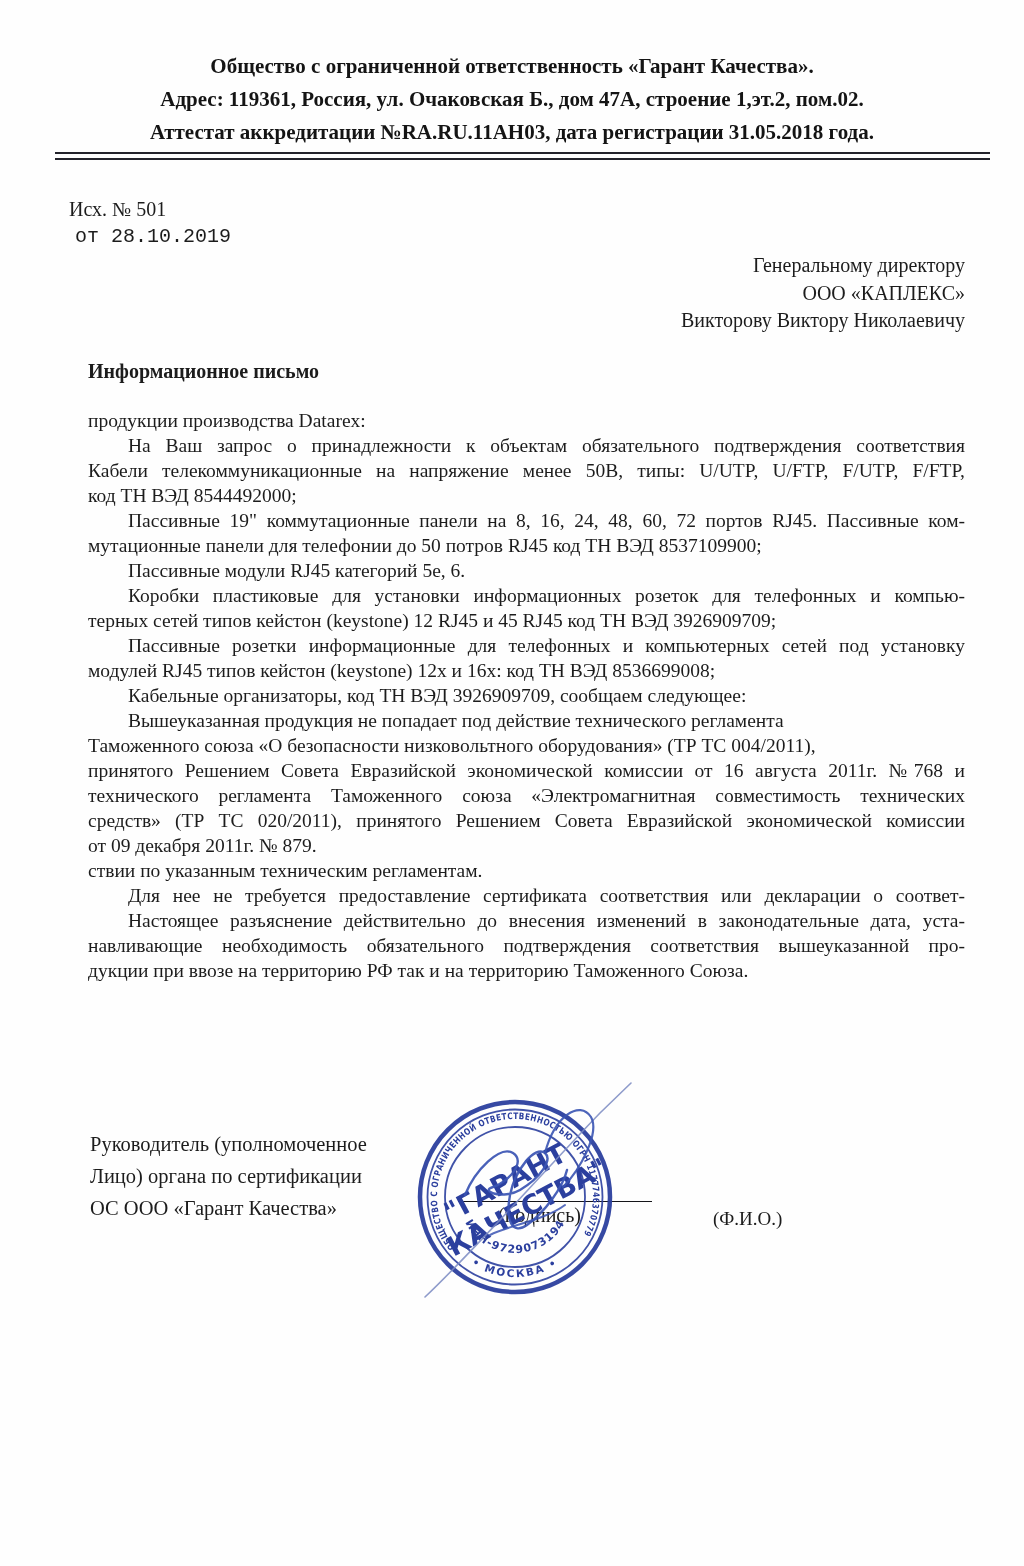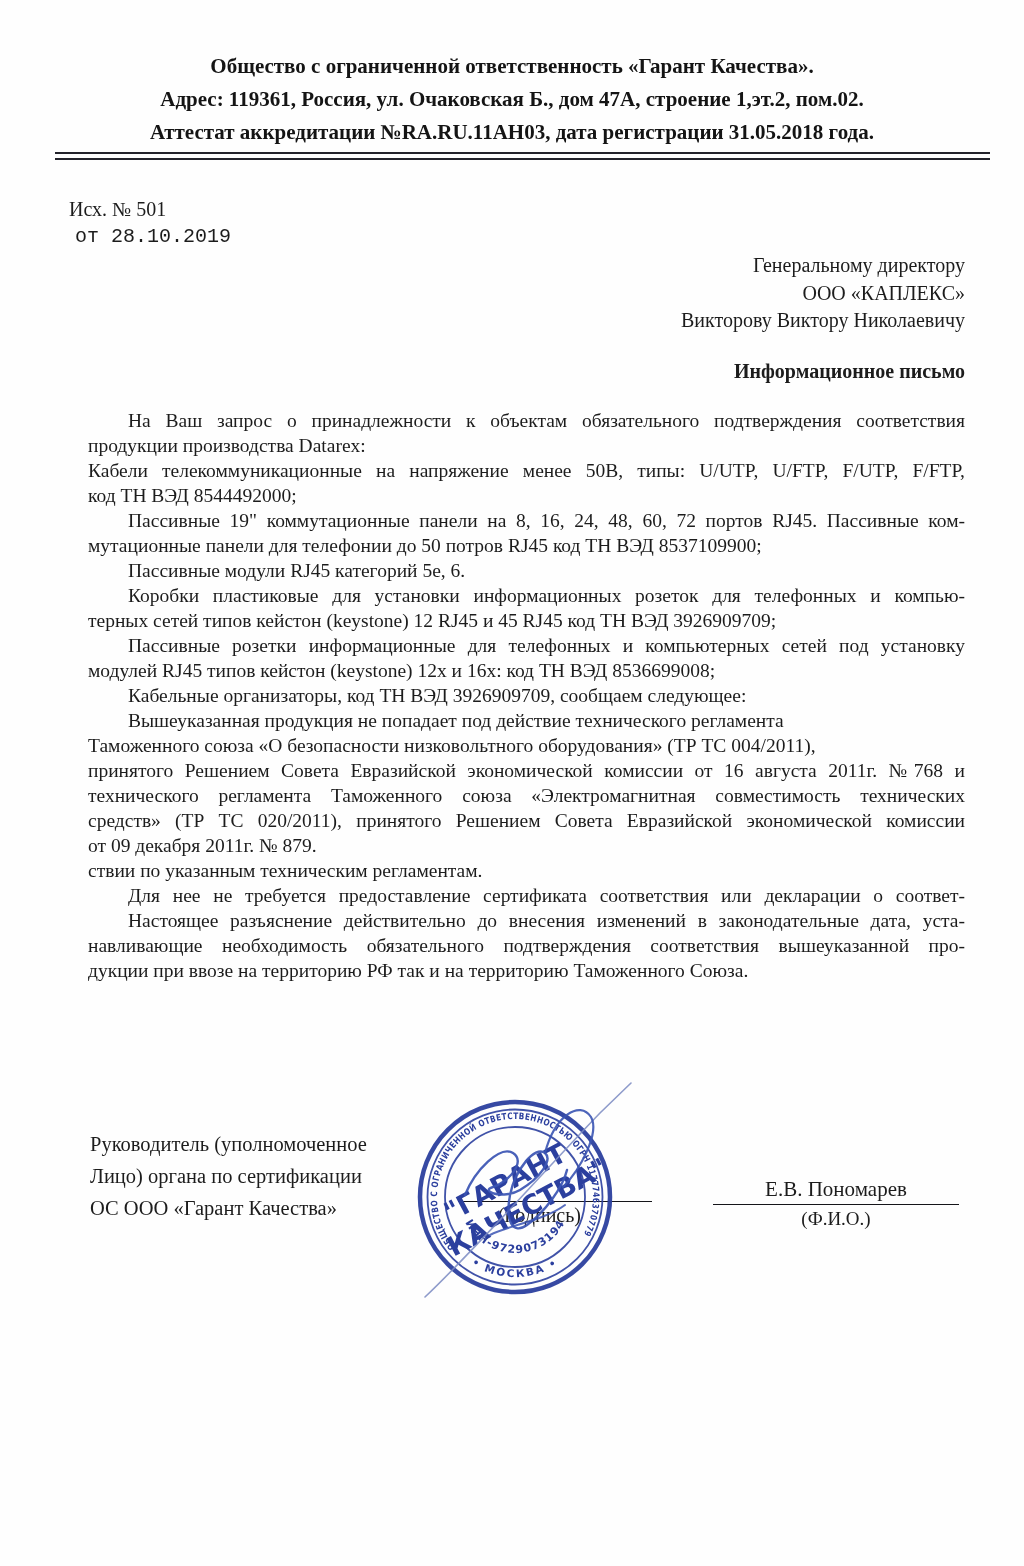--- a/index.html
+++ b/index.html
@@ -12,35 +12,35 @@
     font-weight:bold;font-size:21px;line-height:33px;color:#141414;}
   .rule{position:absolute;top:152px;left:55px;width:935px;height:4px;
     border-top:2.5px solid #23232b;border-bottom:2px solid #23232b;}
   
   .ref{position:absolute;left:69px;top:196px;font-size:20px;line-height:27px;}
   .ref .d{margin-left:6px;font-family:Liberation Mono, monospace;}
   
   .addressee{position:absolute;right:59px;top:252px;text-align:right;
     font-size:20px;line-height:27.5px;}
   
-  .title{position:absolute;top:360px;left:88px;width:877px;text-align:right;
+  .title{position:absolute;top:360px;left:88px;width:877px;text-align:left;
     font-weight:bold;font-size:20px;}
   
   .body{position:absolute;left:88px;top:408px;width:877px;font-size:19.5px;}
   .bl{line-height:25px;text-align:justify;text-align-last:justify;white-space:normal;}
   .bl.nj{text-align-last:left;}
   .bl.ind{padding-left:40px;}
   
   .sig-left{position:absolute;left:90px;top:1128px;font-size:20.5px;line-height:32px;}
   .sign-line{position:absolute;left:458px;top:1201px;width:194px;height:0;
     border-top:1.8px solid #15151a;z-index:1;}
   .sign-caption{position:absolute;left:498px;top:1204px;font-size:20px;z-index:1;}
   .name-wrap{position:absolute;left:713px;top:1174px;width:246px;height:30px;
     border-bottom:1.6px solid #15151a;text-align:center;font-size:21px;line-height:30px;z-index:1;}
-  .fio-caption{position:absolute;left:713px;top:1208px;width:246px;text-align:center;
+  .fio-caption{position:absolute;left:713px;top:1208px;width:246px;
     font-size:19px;z-index:1;}
   .stamp-box{position:absolute;left:395px;top:1075px;width:290px;height:245px;z-index:2;}
 </style>
 </head>
 <body>
 
 <div class="page">
 
   <div class="letterhead">
     <div>Общество с ограниченной ответственность «Гарант Качества».</div>
@@ -57,22 +57,22 @@
   <div class="addressee">
     <div>Генеральному директору</div>
     <div>ООО «КАПЛЕКС»</div>
     <div>Викторову Виктору Николаевичу</div>
   </div>
 
   <div class="title">Информационное письмо</div>
 
   <div class="body">
       <div>
+        <div class="bl nj">продукции производства Datarex:</div>
         <div class="bl ind">На Ваш запрос о принадлежности к объектам обязательного подтверждения соответствия</div>
-        <div class="bl nj">продукции производства Datarex:</div>
       </div>
       <div>
         <div class="bl">Кабели телекоммуникационные на напряжение менее 50В, типы: U/UTP, U/FTP, F/UTP, F/FTP,</div>
         <div class="bl nj">код ТН ВЭД 8544492000;</div>
       </div>
       <div>
         <div class="bl ind">Пассивные 19" коммутационные панели на 8, 16, 24, 48, 60, 72 портов RJ45. Пассивные ком-</div>
         <div class="bl nj">мутационные панели для телефонии до 50 потров RJ45 код ТН ВЭД 8537109900;</div>
       </div>
       <div>
@@ -110,21 +110,20 @@
 
   <div class="sig-left">
     <div>Руководитель (уполномоченное</div>
     <div>Лицо) органа по сертификации</div>
     <div>ОС ООО «Гарант Качества»</div>
   </div>
 
   <div class="sign-line"></div>
   <div class="sign-caption">(подпись)</div>
 
-  <div class="name-wrap">Е.В. Пономарев</div>
   <div class="fio-caption">(Ф.И.О.)</div>
 
   <div class="stamp-box">
     <svg width="290" height="245" viewBox="0 0 290 245" font-family="DejaVu Sans, sans-serif">
       <g fill="none" stroke="#2b3f9e">
         <circle cx="120" cy="122" r="95" stroke-width="4.5" opacity="0.95"></circle>
         <circle cx="120" cy="122" r="87.5" stroke-width="1.8" opacity="0.9"></circle>
         <circle cx="120" cy="122" r="70" stroke-width="1.8" opacity="0.9"></circle>
       </g>
       <defs>

